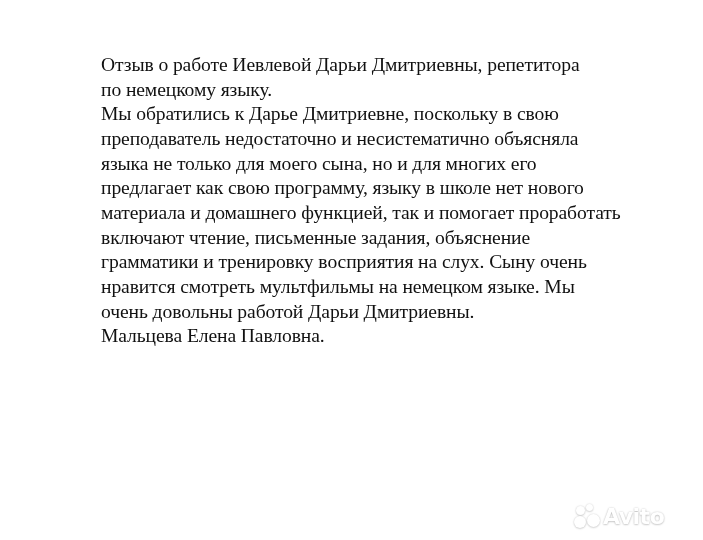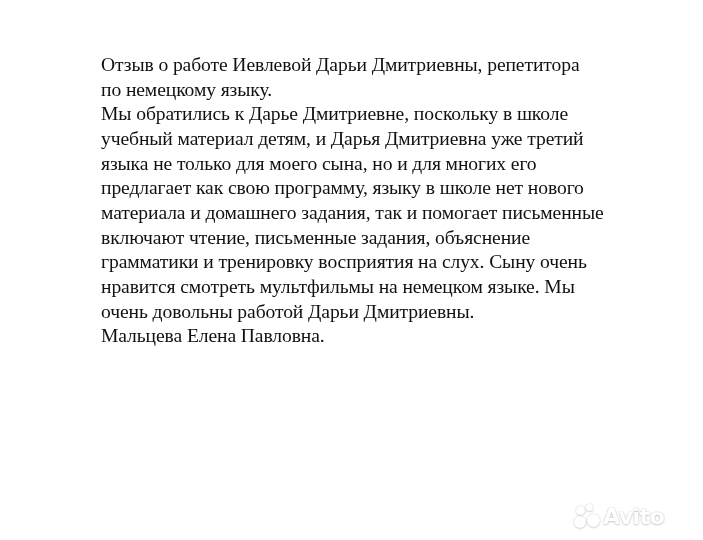--- a/index.html
+++ b/index.html
@@ -70,25 +70,25 @@
       letter-spacing: -0.5px;
     }
   </style>
 </head>
 <body>
 
 <div class="page">
   <div class="doc">
     <span class="line">Отзыв о работе Иевлевой Дарьи Дмитриевны, репетитора</span>
     <span class="line">по немецкому языку.</span>
-    <span class="line">Мы обратились к Дарье Дмитриевне, поскольку в школе</span>
-    <span class="line">учебный материал детям, и Дарья Дмитриевна уже третий</span>
+    <span class="line">Мы обратились к Дарье Дмитриевне, поскольку в свою</span>
+    <span class="line">преподаватель недостаточно и несистематично объясняла</span>
     <span class="line">языка не только для моего сына, но и для многих его</span>
     <span class="line">предлагает как свою программу, языку в школе нет нового</span>
-    <span class="line">материала и домашнего задания, так и помогает письменные</span>
+    <span class="line">материала и домашнего функцией, так и помогает проработать</span>
     <span class="line">включают чтение, письменные задания, объяснение</span>
     <span class="line">грамматики и тренировку восприятия на слух. Сыну очень</span>
     <span class="line">нравится смотреть мультфильмы на немецком языке. Мы</span>
     <span class="line">очень довольны работой Дарьи Дмитриевны.</span>
     <span class="line">Мальцева Елена Павловна.</span>
   </div>
 
   <div class="watermark">
     <div class="wm-dots">
       <span class="d1"></span>

